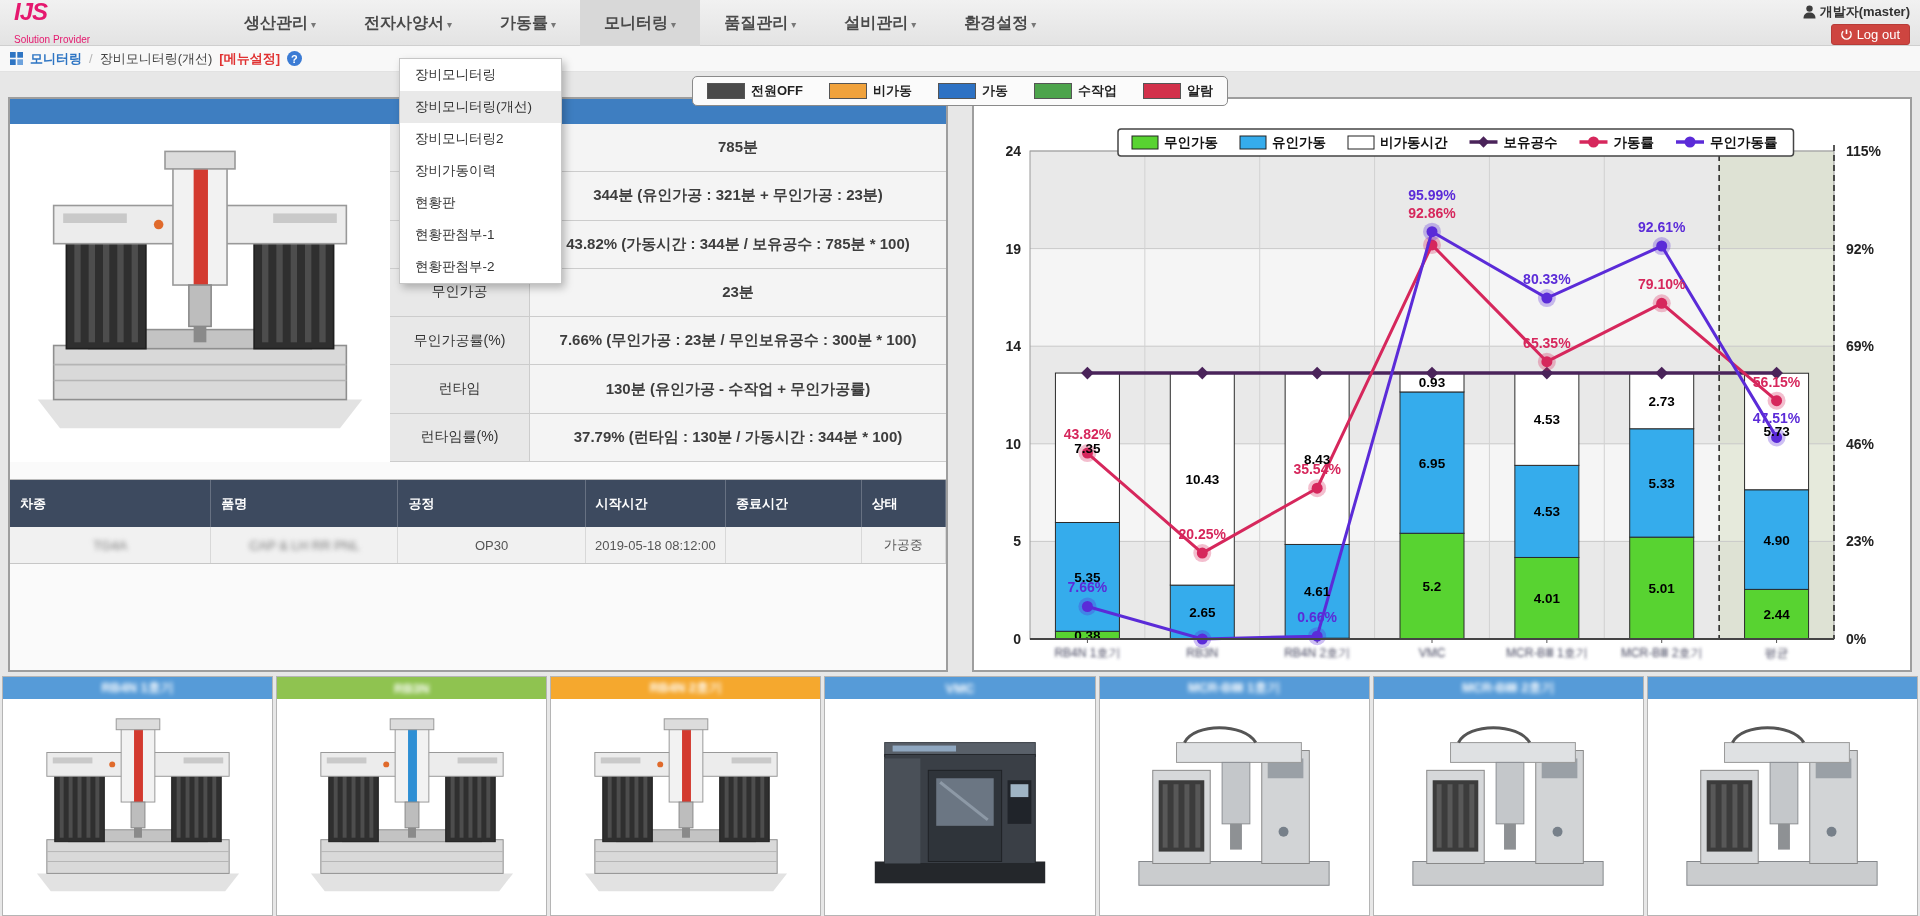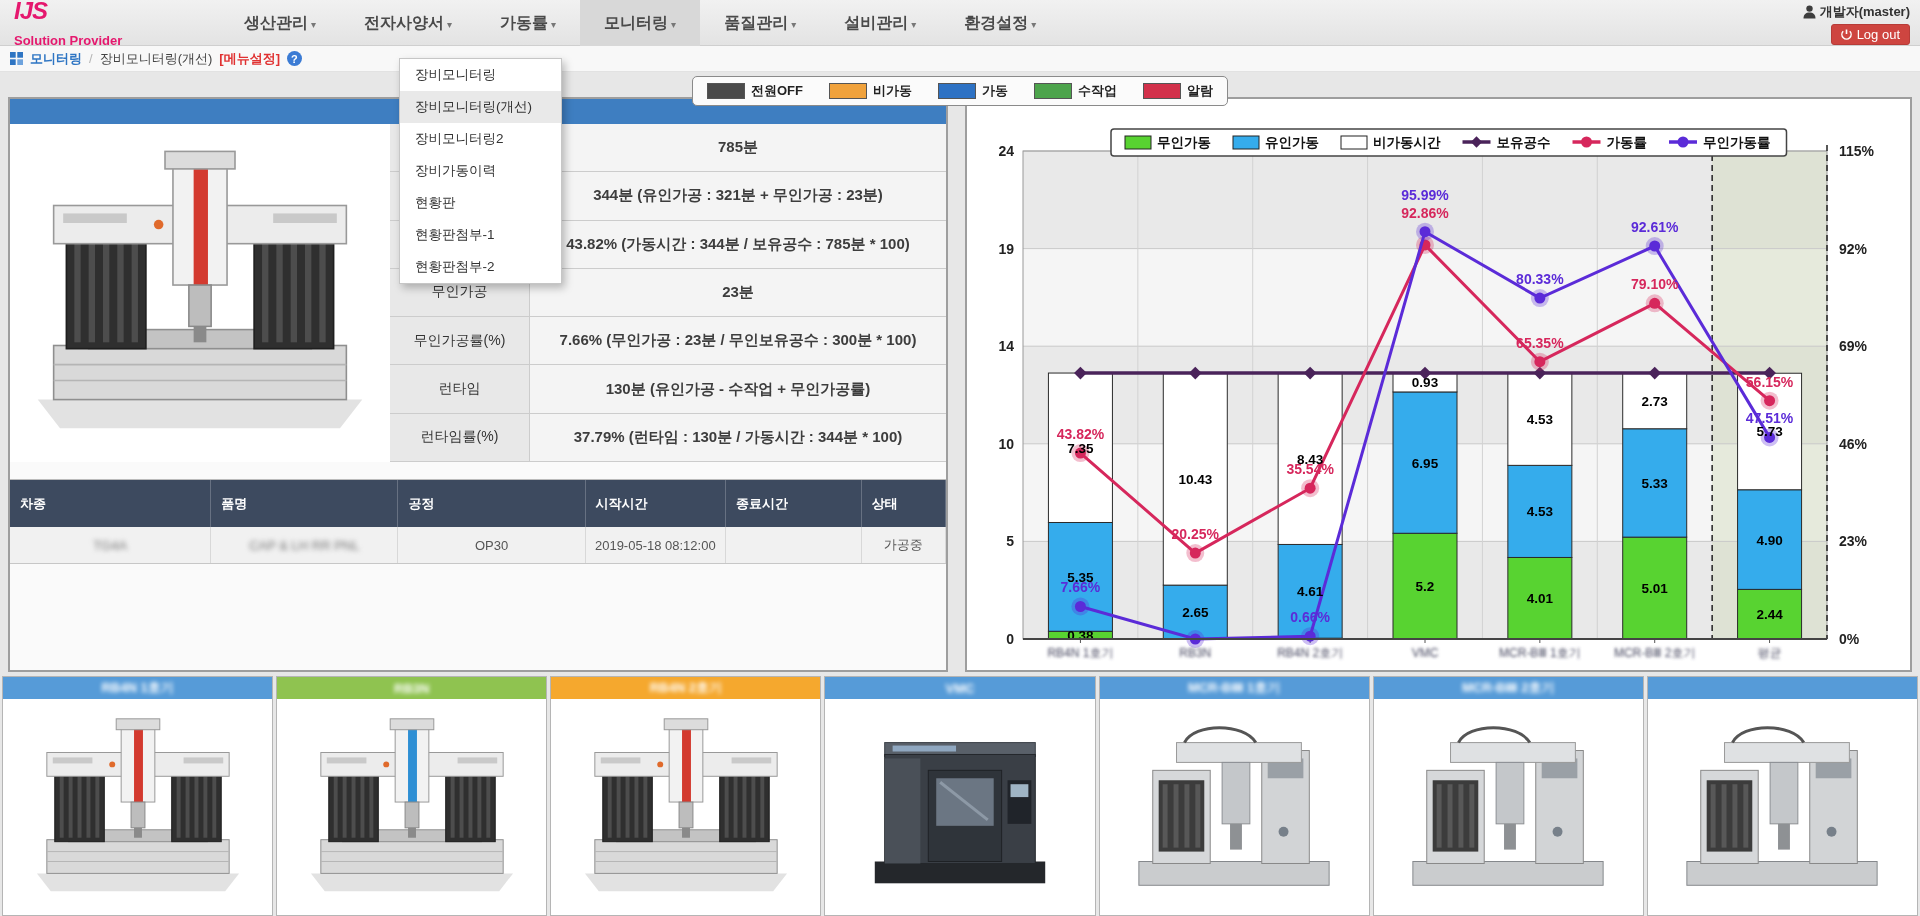--- a/index.html
+++ b/index.html
@@ -4,21 +4,21 @@
 <style>
   * { margin:0; padding:0; box-sizing:border-box; }
   html,body { width:1920px; height:916px; overflow:hidden; background:#e7e7e7;
     font-family:"Liberation Sans","DejaVu Sans",sans-serif; }
 
   
   .topnav { position:relative; height:46px; background:linear-gradient(#f1f1f1,#e3e3e3);
     border-bottom:1px solid #cfcfcf; display:flex; align-items:center; }
   .logo { margin-left:14px; width:170px; line-height:1; cursor:pointer; }
   .logo .l1 { font-size:24px; font-weight:bold; font-style:italic; color:#e5186e; letter-spacing:-1px; }
-  .logo .l2 { font-size:13px; font-weight:bold; color:#e5186e; margin-top:11px; }
+  .logo .l2 { font-size:10px; font-weight:normal; color:#e5186e; margin-top:11px; }
   .navmenu { display:flex; margin-left:36px; height:46px; }
   .navitem { padding:0 24px; line-height:46px; font-size:16px; font-weight:bold; color:#4a4a4a;
     cursor:pointer; white-space:nowrap; }
   .navitem .caret { font-size:10px; color:#777; margin-left:3px; }
   .navitem.active { background:#d8d8d8; }
   .userbox { position:absolute; right:10px; top:3px; text-align:right; }
   .userline { display:flex; align-items:center; justify-content:flex-end; gap:4px;
     font-size:13px; font-weight:bold; color:#333; }
   .logoutbtn { display:inline-flex; align-items:center; gap:5px; margin-top:3px;
     background:#ce4540; border:1px solid #b73c38; border-radius:3px; color:#fff;
@@ -41,21 +41,21 @@
   .dropitem.active { background:#e9e9e9; }
 
   
   .statuslegend { position:absolute; top:76px; left:50%; transform:translateX(-50%);
     display:flex; align-items:center; gap:26px; padding:5px 14px; background:#fbfbfb;
     border:1px solid #8a8a8a; border-radius:5px; z-index:5; }
   .sleg { display:flex; align-items:center; gap:6px; font-size:13px; font-weight:600; color:#222; }
   .sleg .chip { width:38px; height:16px; border:1px solid #555; }
 
   
-  .mainrow { position:absolute; top:97px; left:8px; width:1904px; height:575px; display:flex; gap:17px; }
+  .mainrow { position:absolute; top:97px; left:8px; width:1904px; height:575px; display:flex; gap:24px; }
   .leftpanel { width:940px; border:2px solid #9e9e9e; background:#fafafa; position:relative; }
   .paneltitle { height:25px; background:#3e7ec1; color:#fff; font-size:13px; font-weight:bold;
     display:flex; align-items:center; justify-content:center; }
   .panelcontent { display:flex; height:338px; }
   .imgarea { width:380px; background:#fff; display:flex; align-items:center; justify-content:center; }
   .statstable { flex:1; display:flex; flex-direction:column; }
   .statrow { flex:1; display:flex; border-bottom:1px solid #ccc; }
   .statlabel { width:140px; background:#e8e8e8; border-right:1px solid #ccc; display:flex;
     align-items:center; justify-content:center; font-size:14px; color:#333; }
   .statvalue { flex:1; background:#f4f4f4; display:flex; align-items:center; justify-content:center;

